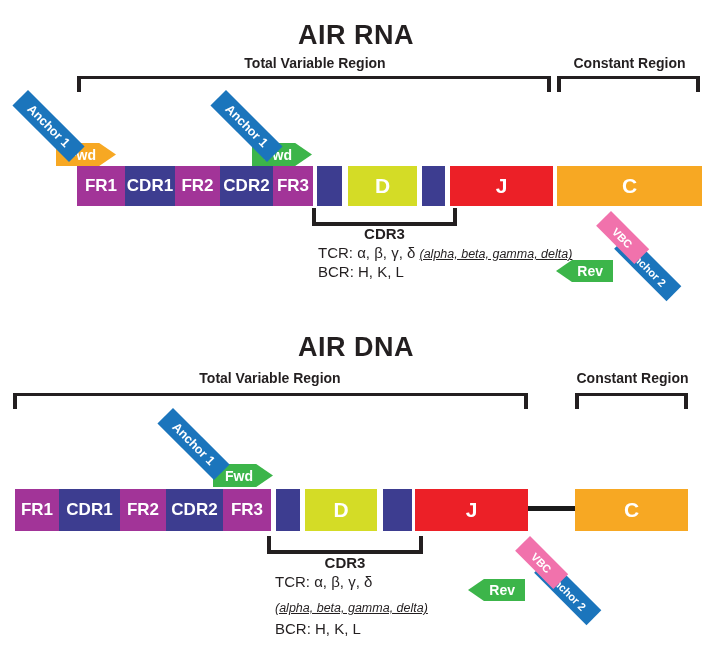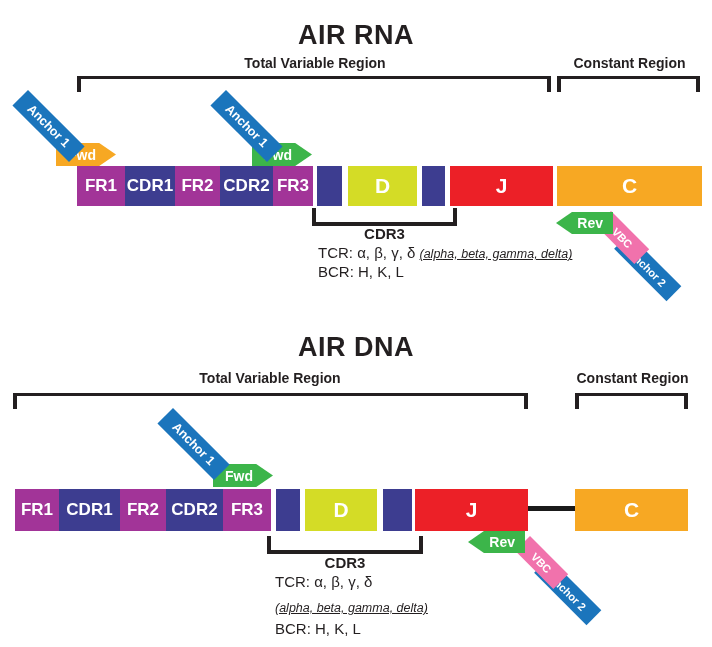--- a/index.html
+++ b/index.html
@@ -44,21 +44,21 @@
     color:#fff;font-weight:bold;z-index:3;
   }
   .ribbon.anchor{width:80px;height:22px;font-size:12.5px;}
   .ribbon.small{height:21px;font-size:11px;}
 
   .arrow{
     display:flex;align-items:center;color:#fff;font-weight:bold;font-size:14px;
     z-index:2;
   }
   .arrow.right{clip-path:polygon(0 0,72% 0,100% 50%,72% 100%,0 100%);justify-content:flex-start;padding-left:12px;box-sizing:border-box;}
-  .arrow.left{clip-path:polygon(100% 0,28% 0,0 50%,28% 100%,100% 100%);justify-content:flex-end;padding-right:10px;box-sizing:border-box;}
+  .arrow.left{clip-path:polygon(100% 0,28% 0,0 50%,28% 100%,100% 100%);justify-content:flex-end;padding-right:10px;box-sizing:border-box;margin-top:48px;}
 
   .cdr3-label{text-align:center;font-size:15px;font-weight:bold;}
   .note-line{font-size:15px;white-space:nowrap;}
   .note-line i{font-size:12.5px;text-decoration:underline;}
   .connector{background:#1a1a1a;}
 </style>
 </head>
 <body>
 
 <div class="canvas">

